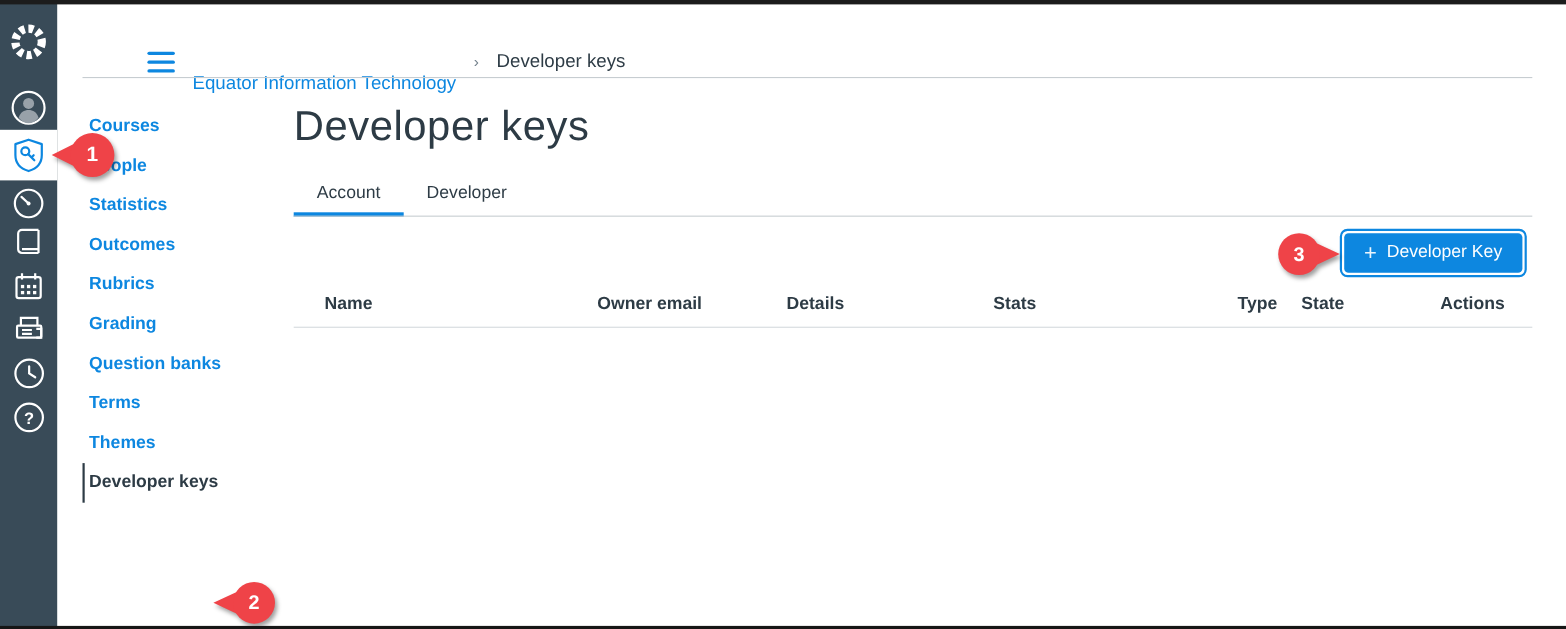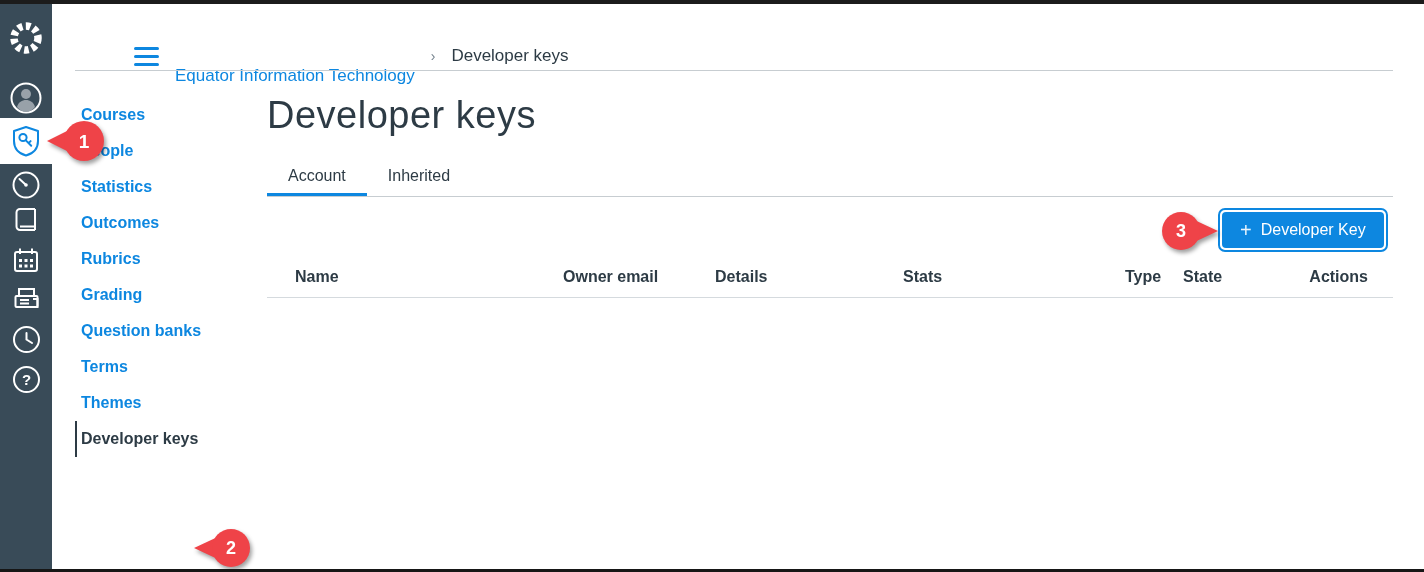--- a/index.html
+++ b/index.html
@@ -164,34 +164,34 @@
   <a class="acct-item">Question banks</a>
   <a class="acct-item">Terms</a>
   <a class="acct-item">Themes</a>
   <a class="acct-item active">Developer keys</a>
 </nav>
 
 <h1 class="page-title">Developer keys</h1>
 
 <div class="tabs">
   <div class="tab active">Account</div>
-  <div class="tab">Inherited</div>
+  <div class="tab">Developer</div>
 </div>
 <div class="tabs-border"></div>
 
 <div class="add-key-outer">
   <button class="add-key-btn">
     <span class="plus">+</span>
     <span>Developer Key</span>
   </button>
 </div>
 
 <div class="table-head">
   <span class="th" style="left:28px;">Name</span>
-  <span class="th" style="left:296px;">Owner email</span>
+  <span class="th" style="left:276px;">Owner email</span>
   <span class="th" style="left:448px;">Details</span>
   <span class="th" style="left:636px;">Stats</span>
   <span class="th" style="left:858px;">Type</span>
   <span class="th" style="left:916px;">State</span>
   <span class="th" style="right:25px;">Actions</span>
 </div>
 <div class="table-head-border"></div>
 
 <svg class="callout" style="left:46px; top:119px;" width="60" height="44" viewBox="0 0 60 44">
   <path d="M1 22 L31 7 L31 37 Z" fill="#ef4348"></path>

